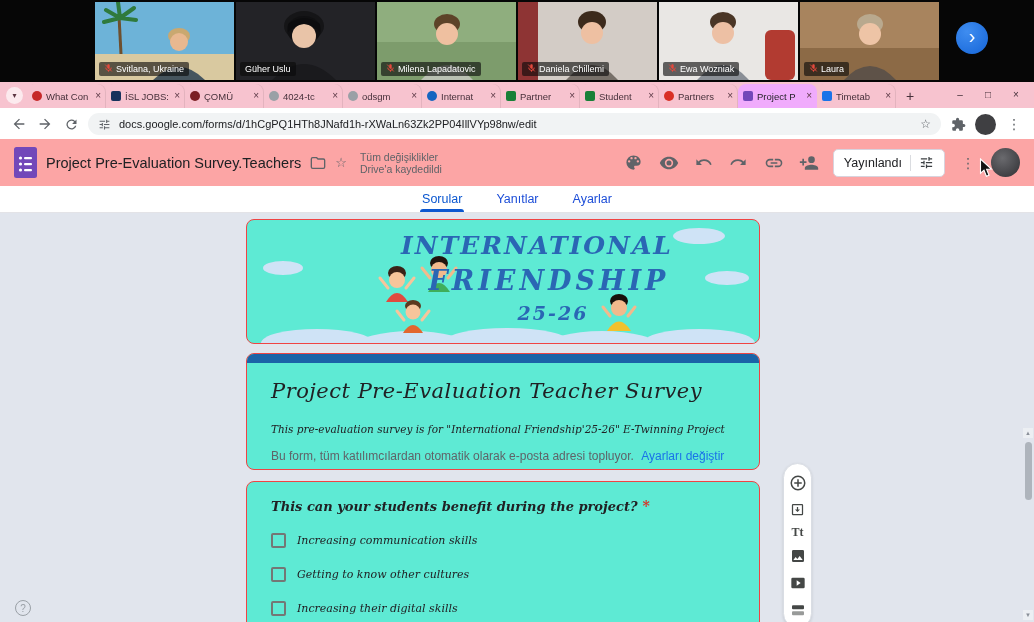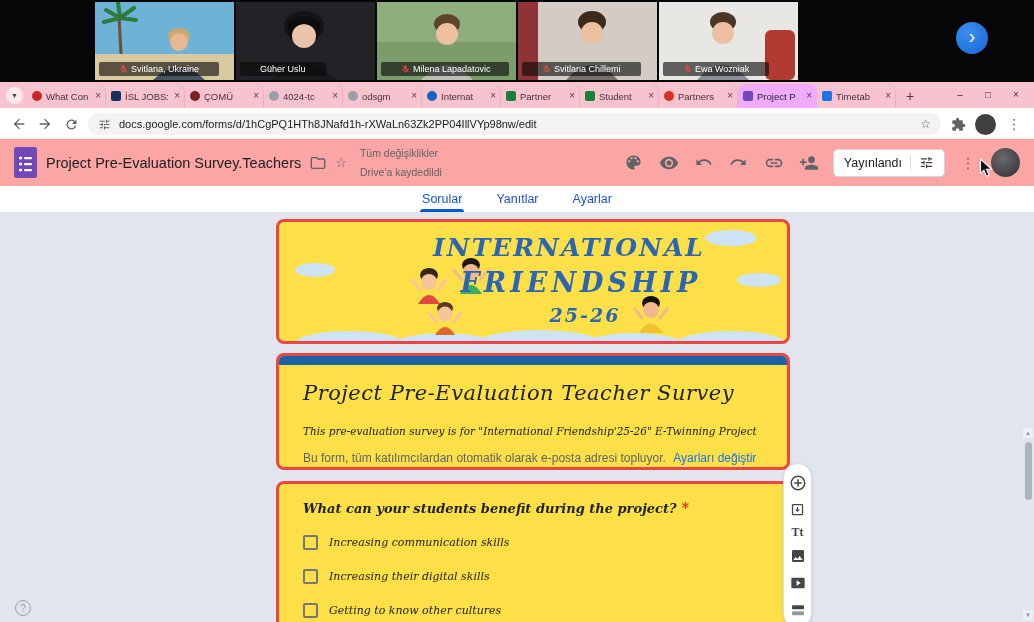--- a/index.html
+++ b/index.html
@@ -5,22 +5,22 @@
   *{margin:0;padding:0;box-sizing:border-box}
   body{background:#222;font-family:"Liberation Sans",sans-serif}
   .stage{position:relative;width:1034px;height:622px;background:#fff;overflow:hidden;margin:0 auto}
 
   
   .zoom-strip{position:absolute;top:0;left:0;right:0;height:82px;background:#060606}
   .tiles{position:absolute;left:95px;top:2px;display:flex;gap:2px}
   .tile{position:relative;width:139px;height:78px;overflow:hidden;background:#333}
   .tile.active{outline:2px solid #33b249;outline-offset:-2px}
   .person{position:absolute;left:0;bottom:0;width:100%;height:100%}
-  .name-tag{position:absolute;left:4px;bottom:4px;display:flex;align-items:center;gap:3px;
-    background:rgba(10,10,10,.62);color:#fff;font-size:9px;line-height:12px;padding:1px 20px;border-radius:2px;white-space:nowrap;max-width:128px;overflow:hidden}
+  .name-tag{position:absolute;left:4px;bottom:4px;display:flex;align-items:flex-start;gap:3px;
+    background:rgba(10,10,10,.62);color:#fff;font-size:9px;line-height:12px;padding:1px 5px;border-radius:2px;white-space:nowrap;max-width:128px;overflow:hidden}
   .mic-ic{flex:none;display:inline-flex}
   .next-btn{position:absolute;left:956px;top:22px;width:32px;height:32px;border-radius:50%;
     background:radial-gradient(circle at 35% 30%,#3f8df0,#1565d8);border:none;color:#fff;font-size:20px;line-height:30px;cursor:pointer;text-align:center}
   .next-btn span{position:relative;top:-2px}
 
   
   .tab-strip{position:absolute;top:82px;left:0;right:0;height:26px;background:#f7c3cf;display:flex;align-items:flex-end;padding:0 4px}
   .tab-search{width:17px;height:17px;margin:0 4px 4px 2px;border-radius:50%;background:rgba(255,255,255,.65);
     font-size:8px;color:#5c3642;display:flex;align-items:center;justify-content:center;cursor:pointer}
   .tabs{display:flex;height:24px}
@@ -48,39 +48,39 @@
   .ob-star{margin-left:auto;font-size:12px;color:#5f6368;cursor:pointer}
   .avatar-sm{width:21px;height:21px;border-radius:50%;background:#3f3f42;flex:none;cursor:pointer}
   .dots{font-size:14px;color:#5f6368;cursor:pointer;padding:0 3px}
 
   
   .fh{position:absolute;top:139px;left:0;right:0;height:47px;background:#fca5a5;display:flex;align-items:center;padding:0 14px;gap:9px}
   .forms-logo{display:inline-flex;cursor:pointer}
   .doc-title{font-size:14.5px;color:#202124;cursor:text;white-space:nowrap}
   .hic{display:inline-flex;cursor:pointer;color:#5f6368;font-size:13px}
   .hic svg{fill:#5f6368}
-  .save-status{width:112px;font-size:10.5px;line-height:19px;color:#5f6368;margin-left:4px}
+  .save-status{width:112px;font-size:10.5px;line-height:12px;color:#5f6368;margin-left:4px}
   .fh-right{margin-left:auto;display:flex;align-items:center;gap:13px}
   .fh-ic{width:22px;height:22px;display:inline-flex;align-items:center;justify-content:center;cursor:pointer}
   .fh-ic svg{fill:#5f6368}
   .publish-btn{display:flex;align-items:center;gap:8px;height:28px;padding:0 10px;border:1px solid #d8d3dd;border-radius:5px;cursor:pointer;background:#fff}
   .publish-btn .plabel{font-size:12.5px;color:#202124}
   .pbdiv{width:1px;height:16px;background:#dadce0}
   .publish-btn svg{fill:#3c4043}
   .avatar{width:29px;height:29px;border-radius:50%;background:radial-gradient(circle at 40% 35%,#6a6a6e,#2f2f33);cursor:pointer}
 
   
   .ftabs{position:absolute;top:186px;left:0;right:0;height:27px;background:#fff;display:flex;justify-content:center;gap:30px;border-bottom:1px solid #e3e3e7}
   .ftab{position:relative;font-size:12.5px;color:#1d4ed8;display:flex;align-items:center;cursor:pointer;padding:0 2px}
   .ftab.active{color:#0b57d0;font-weight:normal}
   .ftab.active .ul{position:absolute;left:0;right:0;bottom:0;height:3px;background:#0b57d0;border-radius:3px 3px 0 0}
 
   
   .fbody{position:absolute;top:213px;left:0;right:0;bottom:0;background:#e1e5ed;overflow:hidden}
-  .card{position:absolute;left:276px;width:514px;background:#fde047;border:3px solid #ef4444;border-radius:8px;overflow:hidden}
+  .card{position:absolute;left:246px;width:514px;background:#5eead4;border:1px solid #ef4444;border-radius:8px;overflow:hidden}
   .banner-card{top:6px;height:125px;cursor:pointer}
   .title-card{top:140px;height:117px}
   .q-card{top:268px;height:220px}
   .theme-bar{height:9px;background:#1b63a7}
   .pad{padding:16px 24px}
   .hand{font-family:"DejaVu Serif",serif;font-style:italic}
   .form-title{font-size:21px;font-weight:normal;color:#202124;letter-spacing:.5px}
   .form-desc{font-size:10.5px;color:#202124;margin-top:20px}
   .email-note{font-size:12px;color:#5f6368;margin-top:14px}
   .email-note a{color:#1a73e8;text-decoration:none;cursor:pointer;margin-left:4px}
@@ -185,21 +185,21 @@
           <path d="M48 78 q26 -30 52 0 z" fill="#777069"></path>
         </svg>
         <div class="name-tag">
           <span class="mic-ic">
               <svg width="9" height="10" viewBox="0 0 12 12">
                 <path fill="#e5493d" d="M6 1.1c-.9 0-1.6.7-1.6 1.6v2.7c0 .9.7 1.6 1.6 1.6s1.6-.7 1.6-1.6V2.7C7.6 1.8 6.9 1.1 6 1.1z"></path>
                 <path fill="#e5493d" d="M9.1 5.4a3.1 3.1 0 01-6.2 0H1.8A4.2 4.2 0 005.4 9.5V11h1.2V9.5a4.2 4.2 0 003.6-4.1z"></path>
                 <path stroke="#e5493d" stroke-width="1.2" d="M1.6 1.4l8.8 9.2"></path>
               </svg>
             </span>
-          <span>Svitlana Chillemi</span>
+          <span>Daniela Chillemi</span>
         </div>
       </div>
 
       <div class="tile">
         <svg class="person" viewBox="0 0 139 78">
           <rect width="139" height="78" fill="#e9e7e4"></rect>
           <rect x="106" y="28" width="30" height="50" rx="6" fill="#b23b31"></rect>
           <ellipse cx="64" cy="20" rx="13" ry="10" fill="#4a3626"></ellipse>
           <circle cx="64" cy="31" r="11" fill="#edc0a4"></circle>
           <path d="M38 78 q26 -30 52 0 z" fill="#8a8f96"></path>
@@ -209,20 +209,39 @@
               <svg width="9" height="10" viewBox="0 0 12 12">
                 <path fill="#e5493d" d="M6 1.1c-.9 0-1.6.7-1.6 1.6v2.7c0 .9.7 1.6 1.6 1.6s1.6-.7 1.6-1.6V2.7C7.6 1.8 6.9 1.1 6 1.1z"></path>
                 <path fill="#e5493d" d="M9.1 5.4a3.1 3.1 0 01-6.2 0H1.8A4.2 4.2 0 005.4 9.5V11h1.2V9.5a4.2 4.2 0 003.6-4.1z"></path>
                 <path stroke="#e5493d" stroke-width="1.2" d="M1.6 1.4l8.8 9.2"></path>
               </svg>
             </span>
           <span>Ewa Wozniak</span>
         </div>
       </div>
 
+      <div class="tile">
+        <svg class="person" viewBox="0 0 139 78">
+          <rect width="139" height="78" fill="#a8845e"></rect>
+            <rect y="46" width="139" height="32" fill="#8c6a46"></rect>
+          <ellipse cx="70" cy="22" rx="13" ry="10" fill="#b9a98e"></ellipse>
+          <circle cx="70" cy="32" r="11" fill="#eec4a6"></circle>
+          <path d="M44 78 q26 -28 52 0 z" fill="#5e5248"></path>
+        </svg>
+        <div class="name-tag">
+          <span class="mic-ic">
+              <svg width="9" height="10" viewBox="0 0 12 12">
+                <path fill="#e5493d" d="M6 1.1c-.9 0-1.6.7-1.6 1.6v2.7c0 .9.7 1.6 1.6 1.6s1.6-.7 1.6-1.6V2.7C7.6 1.8 6.9 1.1 6 1.1z"></path>
+                <path fill="#e5493d" d="M9.1 5.4a3.1 3.1 0 01-6.2 0H1.8A4.2 4.2 0 005.4 9.5V11h1.2V9.5a4.2 4.2 0 003.6-4.1z"></path>
+                <path stroke="#e5493d" stroke-width="1.2" d="M1.6 1.4l8.8 9.2"></path>
+              </svg>
+            </span>
+          <span>Laura</span>
+        </div>
+      </div>
 
     </div>
     <button class="next-btn">
       <span>›</span>
     </button>
   </div>
 
   <div class="tab-strip">
     <div class="tab-search">
       <span>▾</span>
@@ -458,33 +477,33 @@
         <div class="email-note">
           <span>Bu form, tüm katılımcılardan otomatik olarak e-posta adresi topluyor.</span>
           <a>Ayarları değiştir</a>
         </div>
       </div>
     </div>
 
     <div class="card q-card">
       <div class="pad">
         <div class="q-title hand">
-          <span>What can your students benefit during the project?</span><span class="req">*</span>
+          <span>This can your students benefit during the project?</span><span class="req">*</span>
         </div>
         <div class="opt">
           <span class="cb"></span>
           <span class="olabel hand">Increasing communication skills</span>
         </div>
         <div class="opt">
           <span class="cb"></span>
-          <span class="olabel hand">Increasing their digital skills</span>
+          <span class="olabel hand">Getting to know other cultures</span>
         </div>
         <div class="opt">
           <span class="cb"></span>
-          <span class="olabel hand">Getting to know other cultures</span>
+          <span class="olabel hand">Increasing their digital skills</span>
         </div>
       </div>
     </div>
 
     <div class="side-toolbar">
       <span class="st-ic">
           <svg width="18" height="18" viewBox="0 0 24 24">
             <path d="M12 2a10 10 0 1010 10A10 10 0 0012 2zm0 18a8 8 0 118-8 8 8 0 01-8 8zm1-13h-2v4H7v2h4v4h2v-4h4v-2h-4z"></path>
           </svg>
         </span>

